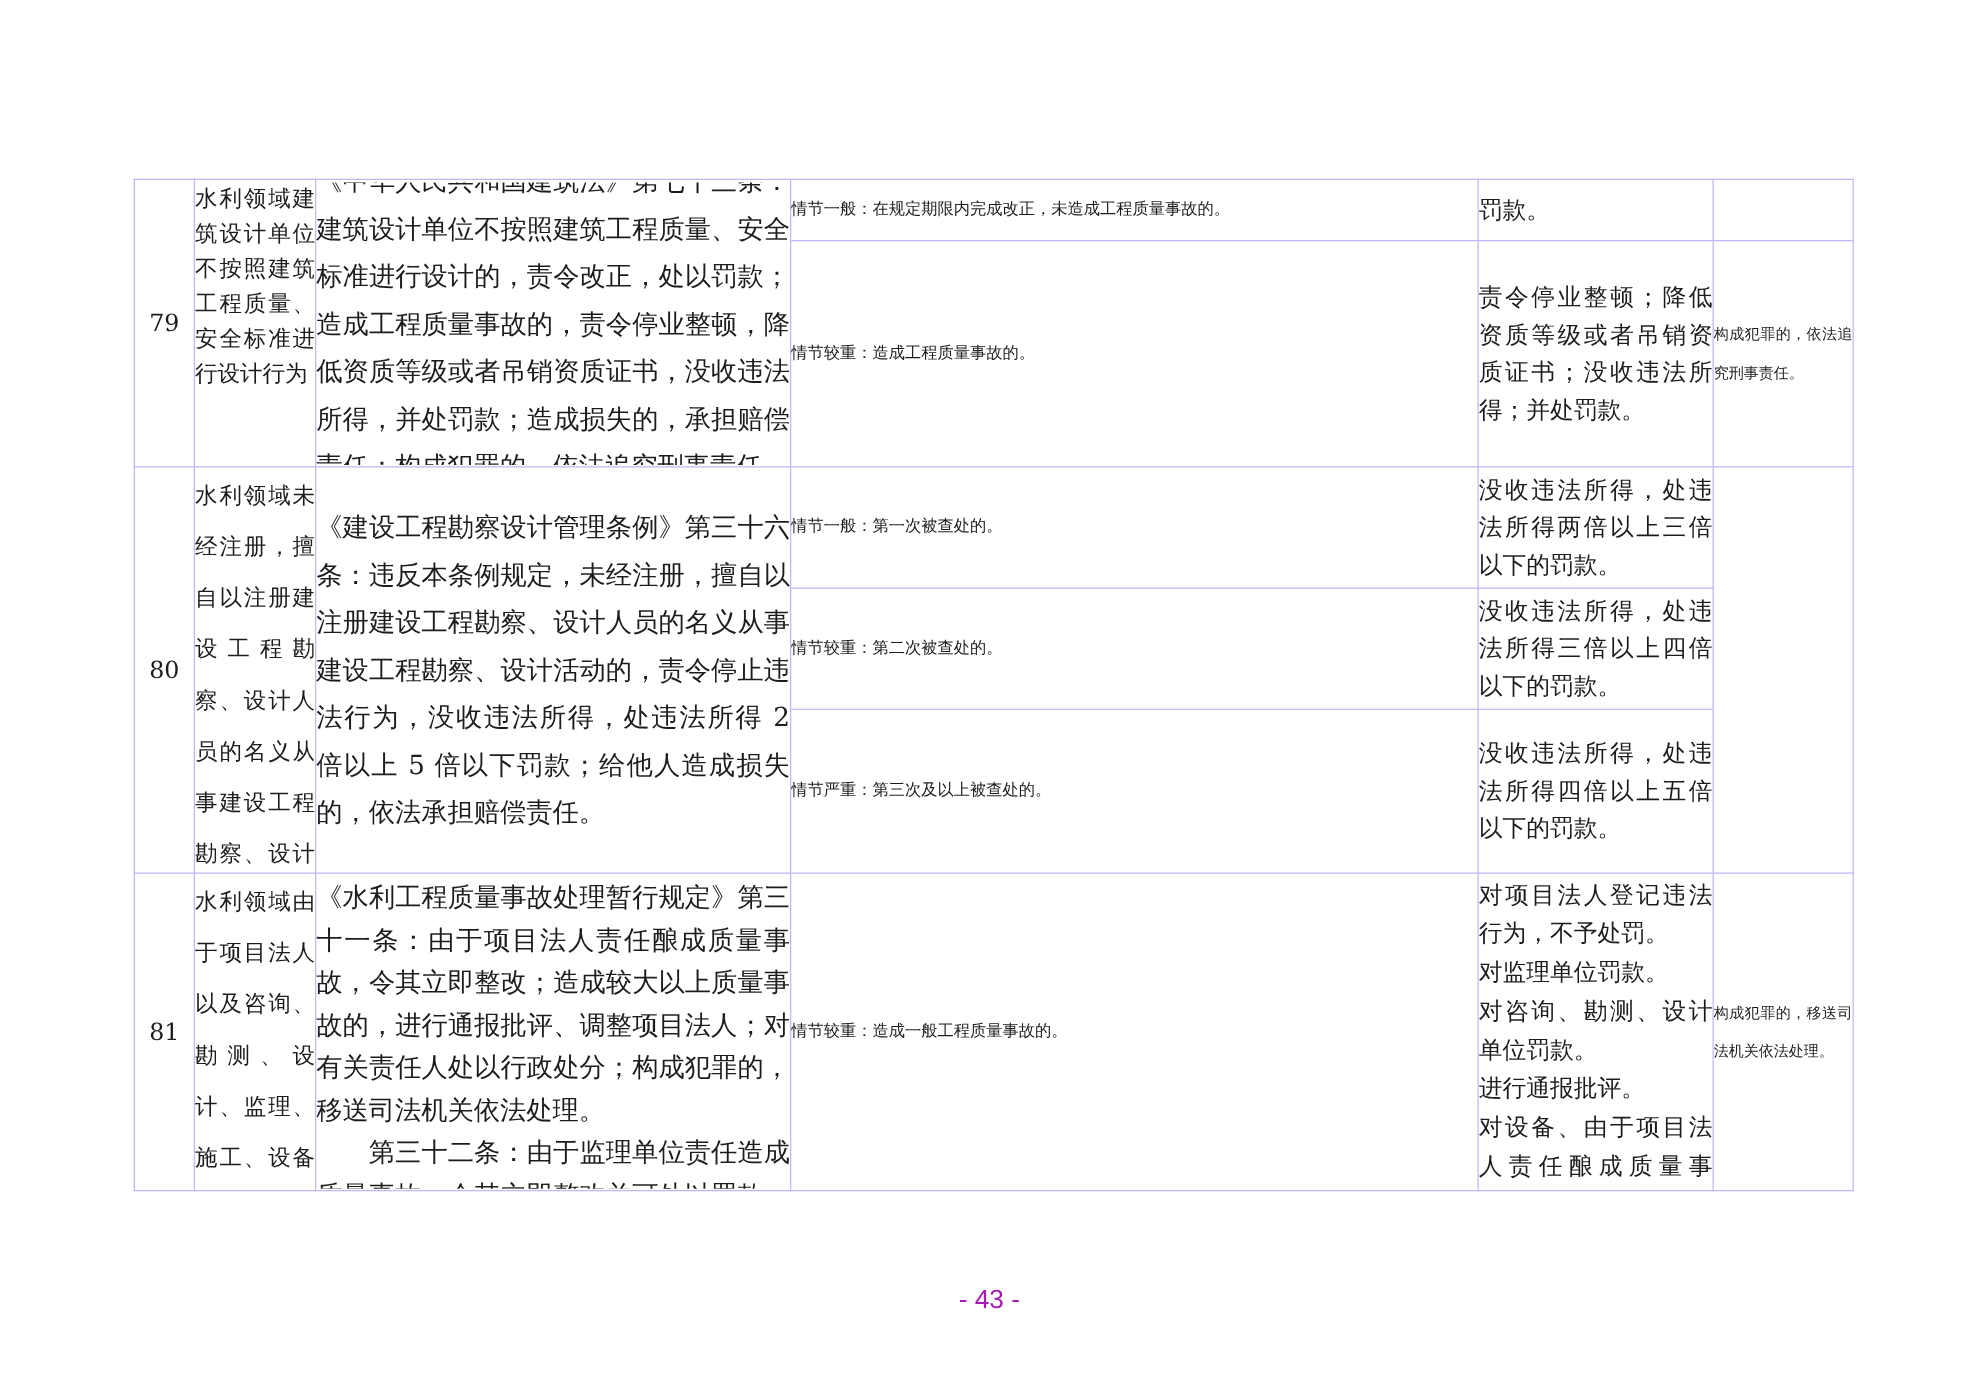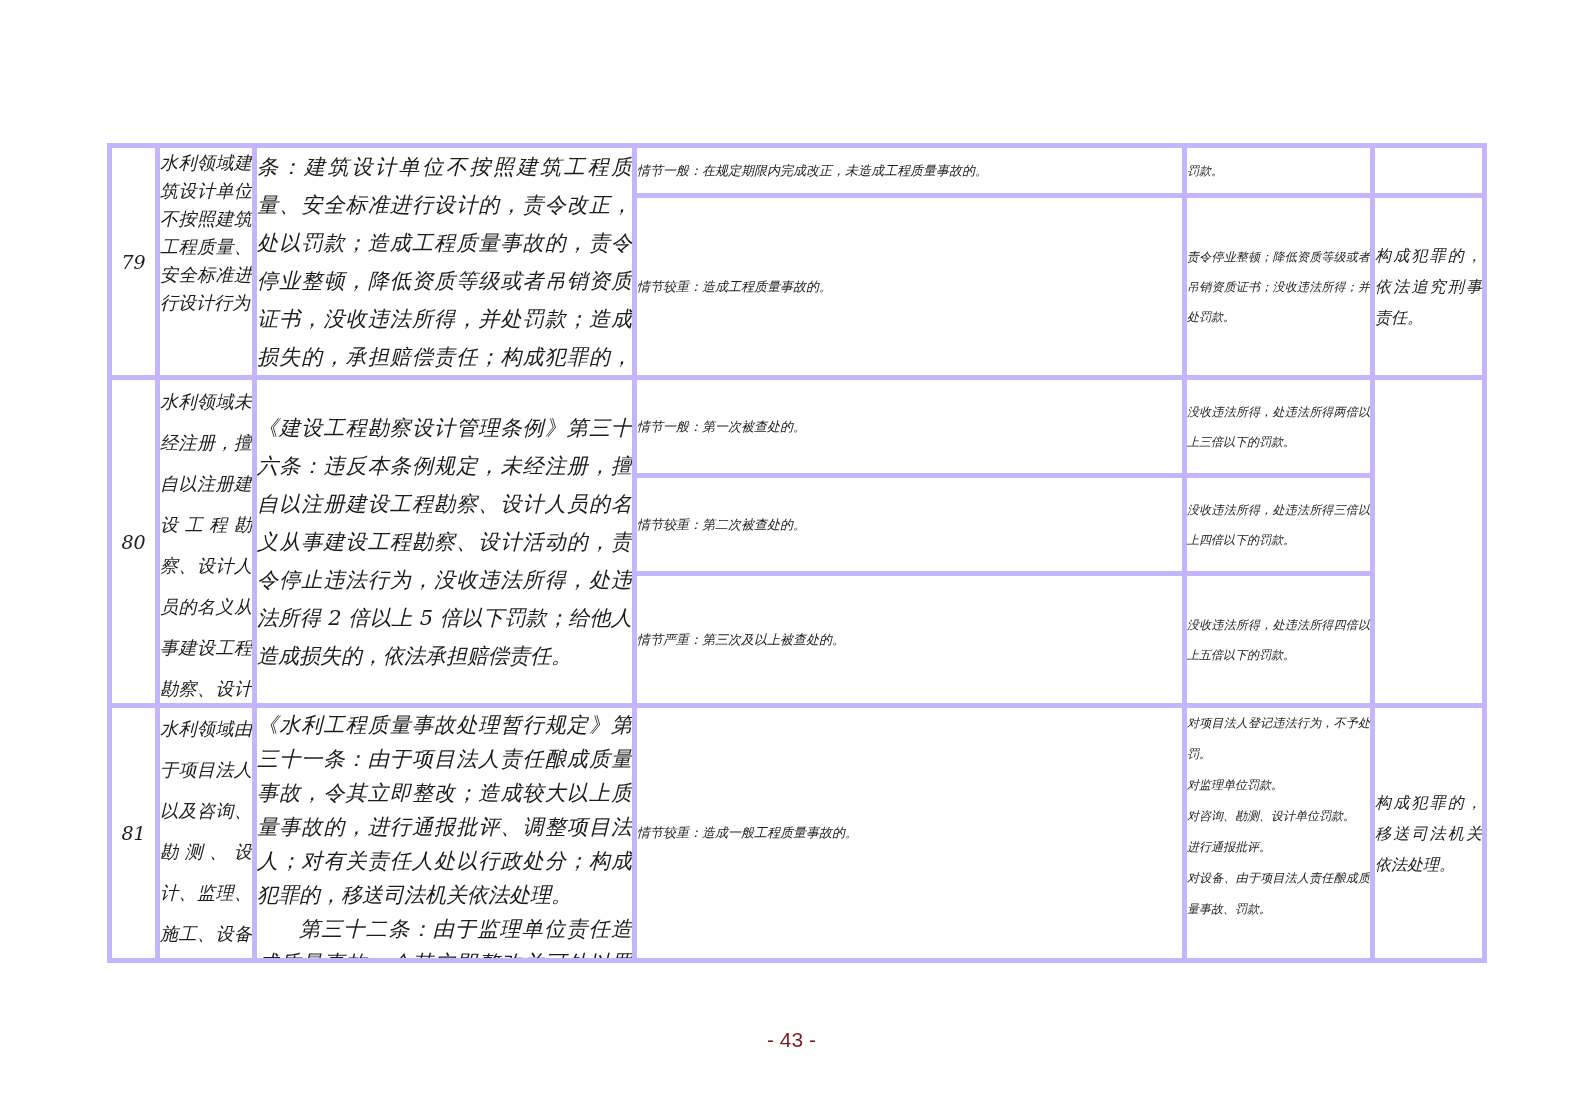--- a/index.html
+++ b/index.html
@@ -8,47 +8,47 @@
     width:1583px; height:1118px; position:relative;
     font-family:"DejaVu Serif","Liberation Serif",serif;
     color:#1c1c1c;
   }
   .page { position:absolute; inset:0; background:#ffffff; }
 
   table.law {
     position:absolute; left:107px; top:143px; width:1375px;
     border-collapse:collapse; table-layout:fixed;
   }
-  table.law td { border:5px solid #c4b5fd; padding:0; vertical-align:middle;font-style:italic; }
+  table.law td { border:1px solid #c4b5fd; padding:0; vertical-align:middle; }
 
   .cell { display:flex; flex-direction:column; justify-content:center; overflow:hidden; }
   .cell.top { justify-content:flex-start; }
   .cell.hcenter { align-items:center;text-align:right; }
 
   
   .num-cell   { font-size:19px; }
   .vio-cell   { font-size:18px; line-height:29px; text-align:justify; text-justify:inter-character; padding:3px 5px; }
   .law-cell   { font-size:21px; line-height:38px; text-align:justify; text-justify:inter-character; padding:0 9px; }
   .sev-cell   { font-size:13px; padding:0 10px; line-height:30px; }
-  .pen-cell   { font-size:12px; line-height:30px; text-align:justify; text-justify:inter-character; padding:0 8px; }
-  .cri-cell   { font-size:16px; line-height:31px; text-align:justify; text-justify:inter-character; padding:0 6px; }
+  .pen-cell   { font-size:19px; line-height:30px; text-align:justify; text-justify:inter-character; padding:0 8px; }
+  .cri-cell   { font-size:12px; line-height:31px; text-align:justify; text-justify:inter-character; padding:0 6px; }
 
   
   .h45{height:45px} .h177{height:177px} .h226{height:226px}
   .h93{height:93px} .h127{height:127px} .h321{height:321px} .h250{height:250px}
 
   .lh28{line-height:28px} .lh29{line-height:41px} .lh31{line-height:31px}
   .lh34{line-height:34px}
   p { margin:0; }
   p.indent { text-indent:2em; }
 
   .footer {
     position:absolute; left:0; right:0; top:1028px; height:24px;
     text-align:center; font-family:"Liberation Sans","DejaVu Sans",sans-serif;
-    font-size:21px; color:#7f1d1d;
+    font-size:21px; color:#a21caf;
   }
 </style>
 </head>
 <body>
 
 <div class="page">
 
   <table class="law">
     <colgroup>
       <col style="width:48px">

